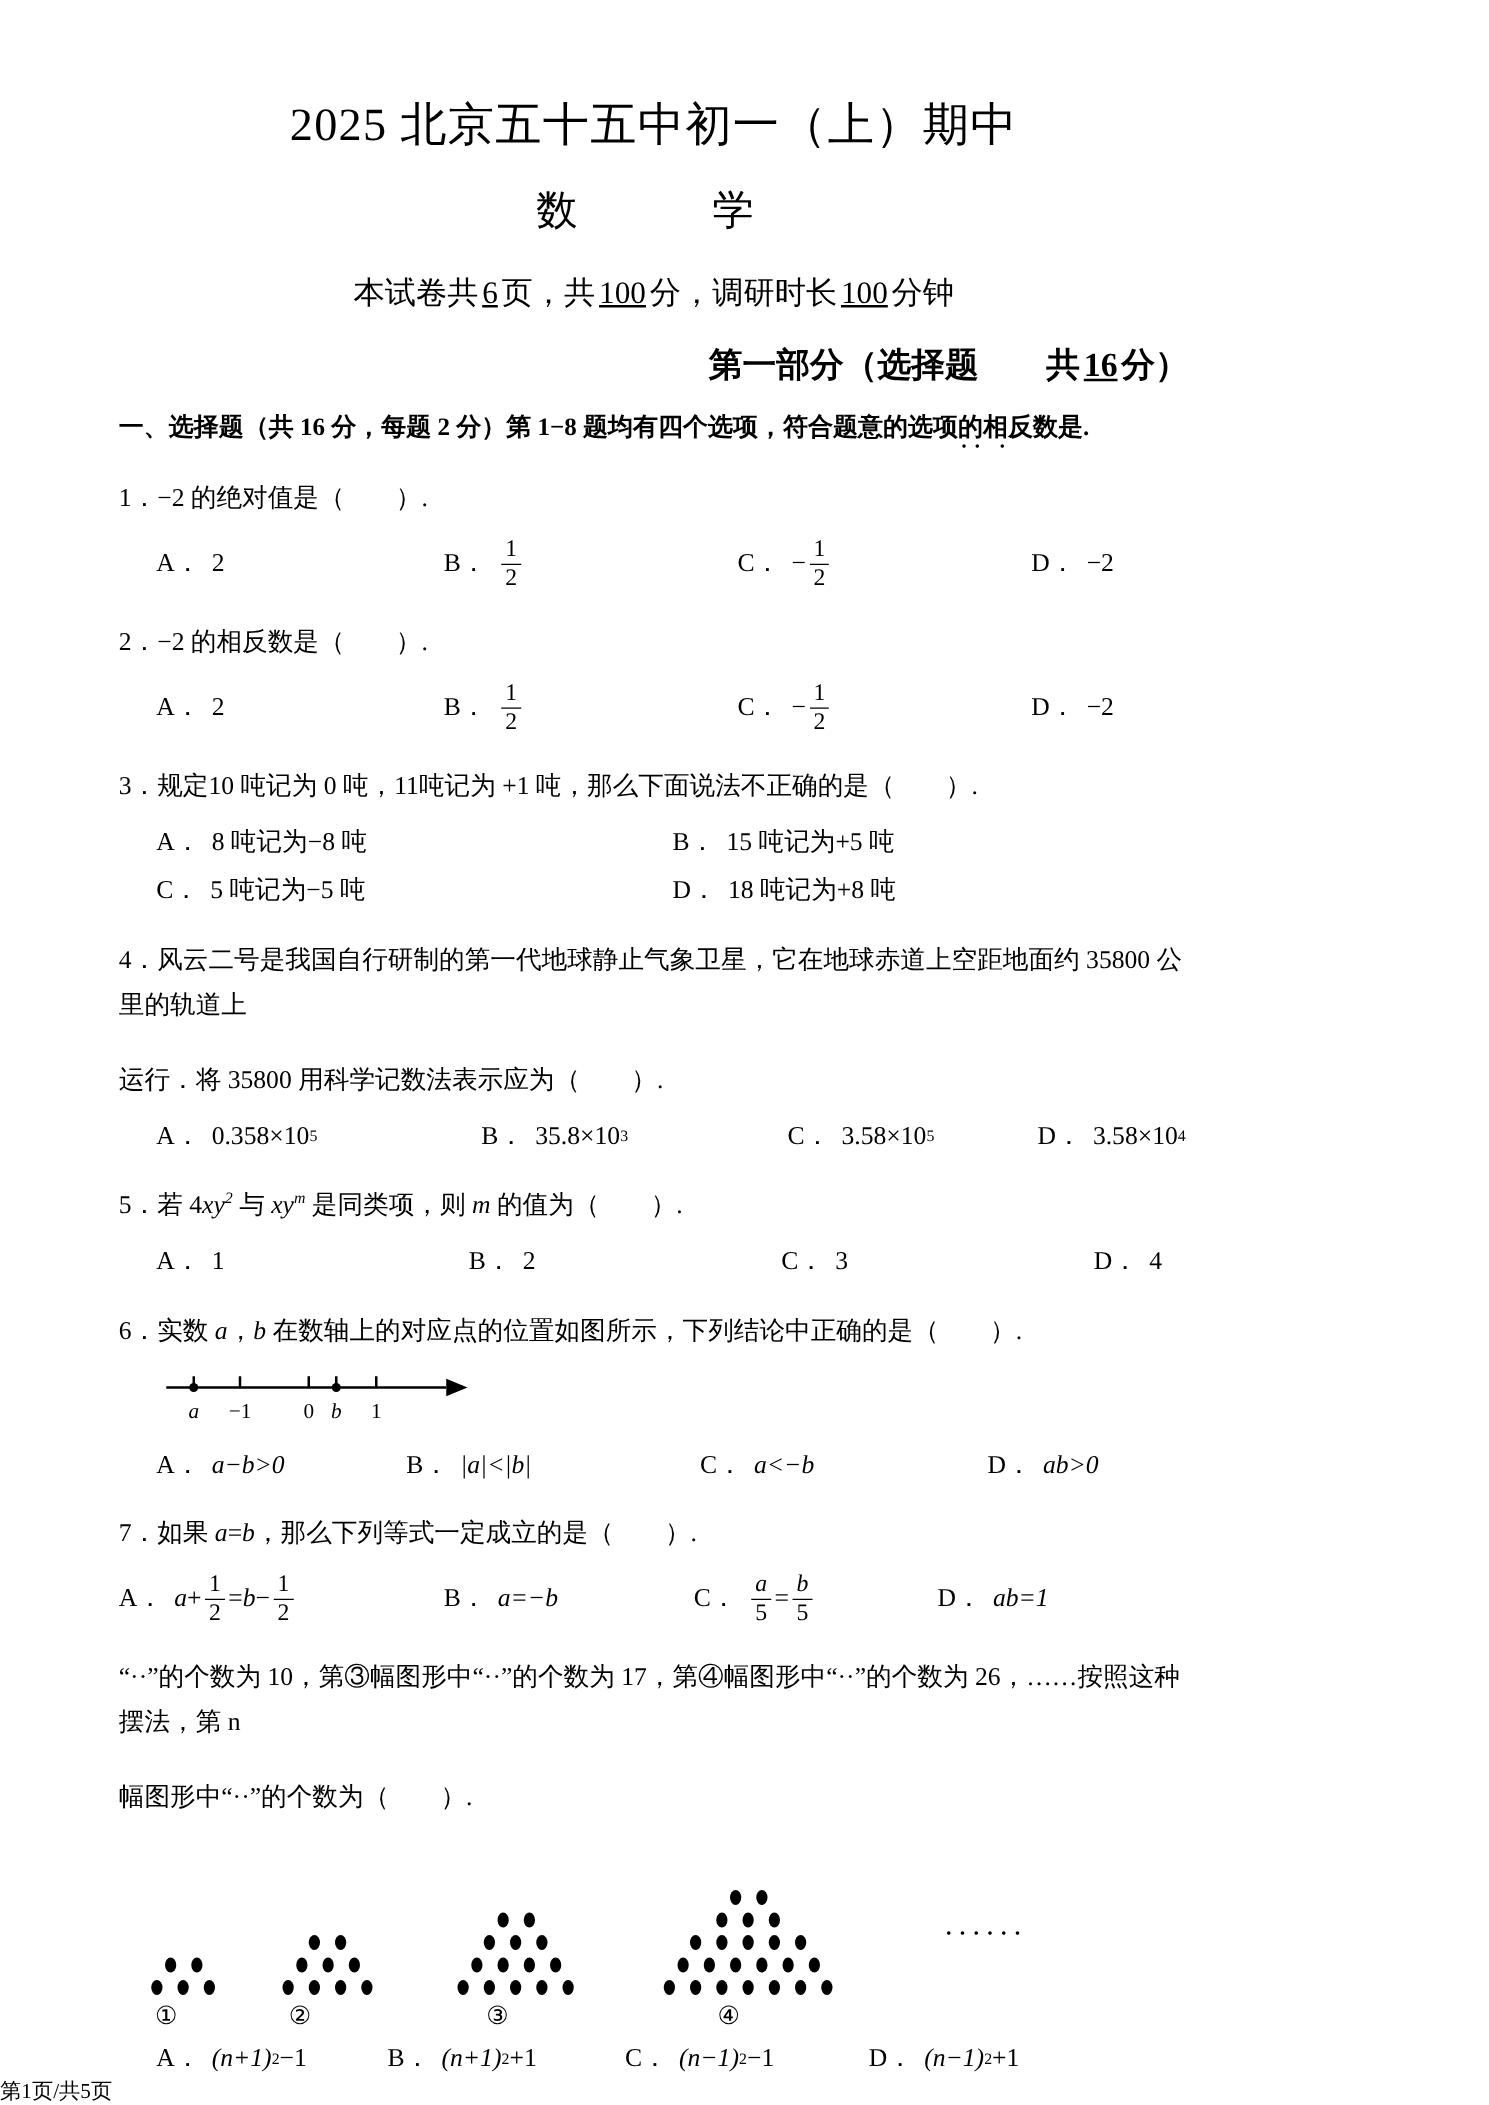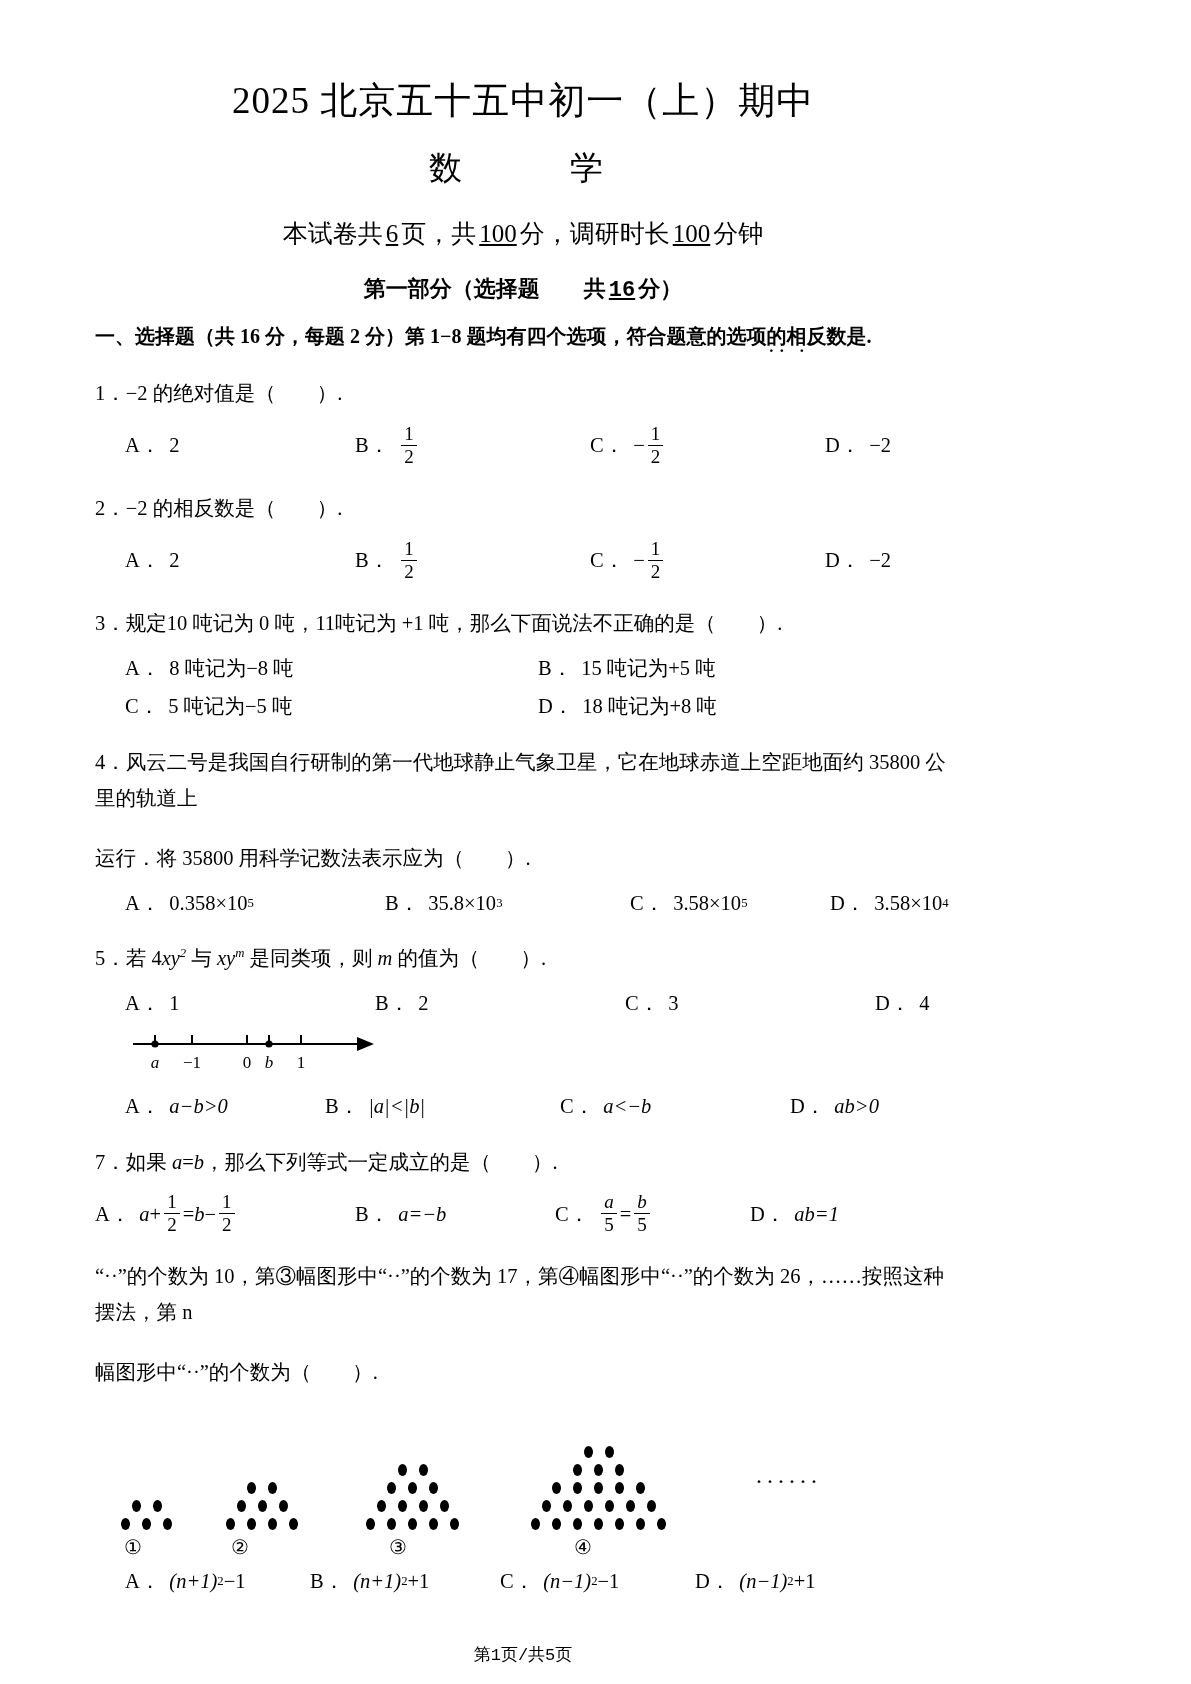--- a/index.html
+++ b/index.html
@@ -34,25 +34,24 @@
     letter-spacing:14px;
   }
   .doc-meta{
     text-align:center;
     font-size:25px;
     margin:26px 0 0 0;
     font-weight:400;
   }
   .u{ text-decoration:underline; padding:0 3px; }
   .part-title{
-    text-align:center;
-    font-size:22px;
+    text-align:right;
+    font-size:27px;
     font-weight:700;
     margin:24px 0 6px 0;
-    font-family:Liberation Mono, monospace;
   }
   .section-intro{
     font-size:20px;
     font-weight:700;
     margin:16px 0 4px 0;
     line-height:1.6;
   }
   .emph-dots{
     position:relative;
     display:inline-block;
@@ -135,23 +134,22 @@
   }
   .ellipsis-dots{
     position:absolute;
     bottom:64px;
     font-size:24px;
     letter-spacing:3px;
   }
   .footer{
     position:absolute;
     left:0; right:0; bottom:18px;
-    text-align:center;
+    text-align:left;
     font-size:17px;
-    font-family:Liberation Mono, monospace;
   }
 </style>
 </head>
 <body>
 
 <div class="page">
 
   <div class="doc-title">2025 北京五十五中初一（上）期中</div>
   <div class="doc-subject">数　　学</div>
 
@@ -293,20 +291,23 @@
     <span class="opt" style="width:250px">
         <span class="lab">C．</span>
         <span>3</span>
       </span>
     <span class="opt">
         <span class="lab">D．</span>
         <span>4</span>
       </span>
   </div>
 
+  <div class="q q-stem">
+    <span>6．</span><span>实数 </span><span class="it">a</span><span>，</span><span class="it">b</span><span> 在数轴上的对应点的位置如图所示，下列结论中正确的是（　　）.</span>
+  </div>
 
   <div class="numline-wrap">
     <svg width="260" height="52" viewBox="0 0 260 52">
       <line x1="4" y1="16" x2="228" y2="16" stroke="#000" stroke-width="2"></line>
       <polygon points="228,9 245,16 228,23" fill="#000"></polygon>
 
       <line x1="26" y1="7" x2="26" y2="16" stroke="#000" stroke-width="2"></line>
       <line x1="63" y1="7" x2="63" y2="16" stroke="#000" stroke-width="2"></line>
       <line x1="118" y1="7" x2="118" y2="16" stroke="#000" stroke-width="2"></line>
       <line x1="140" y1="7" x2="140" y2="16" stroke="#000" stroke-width="2"></line>

